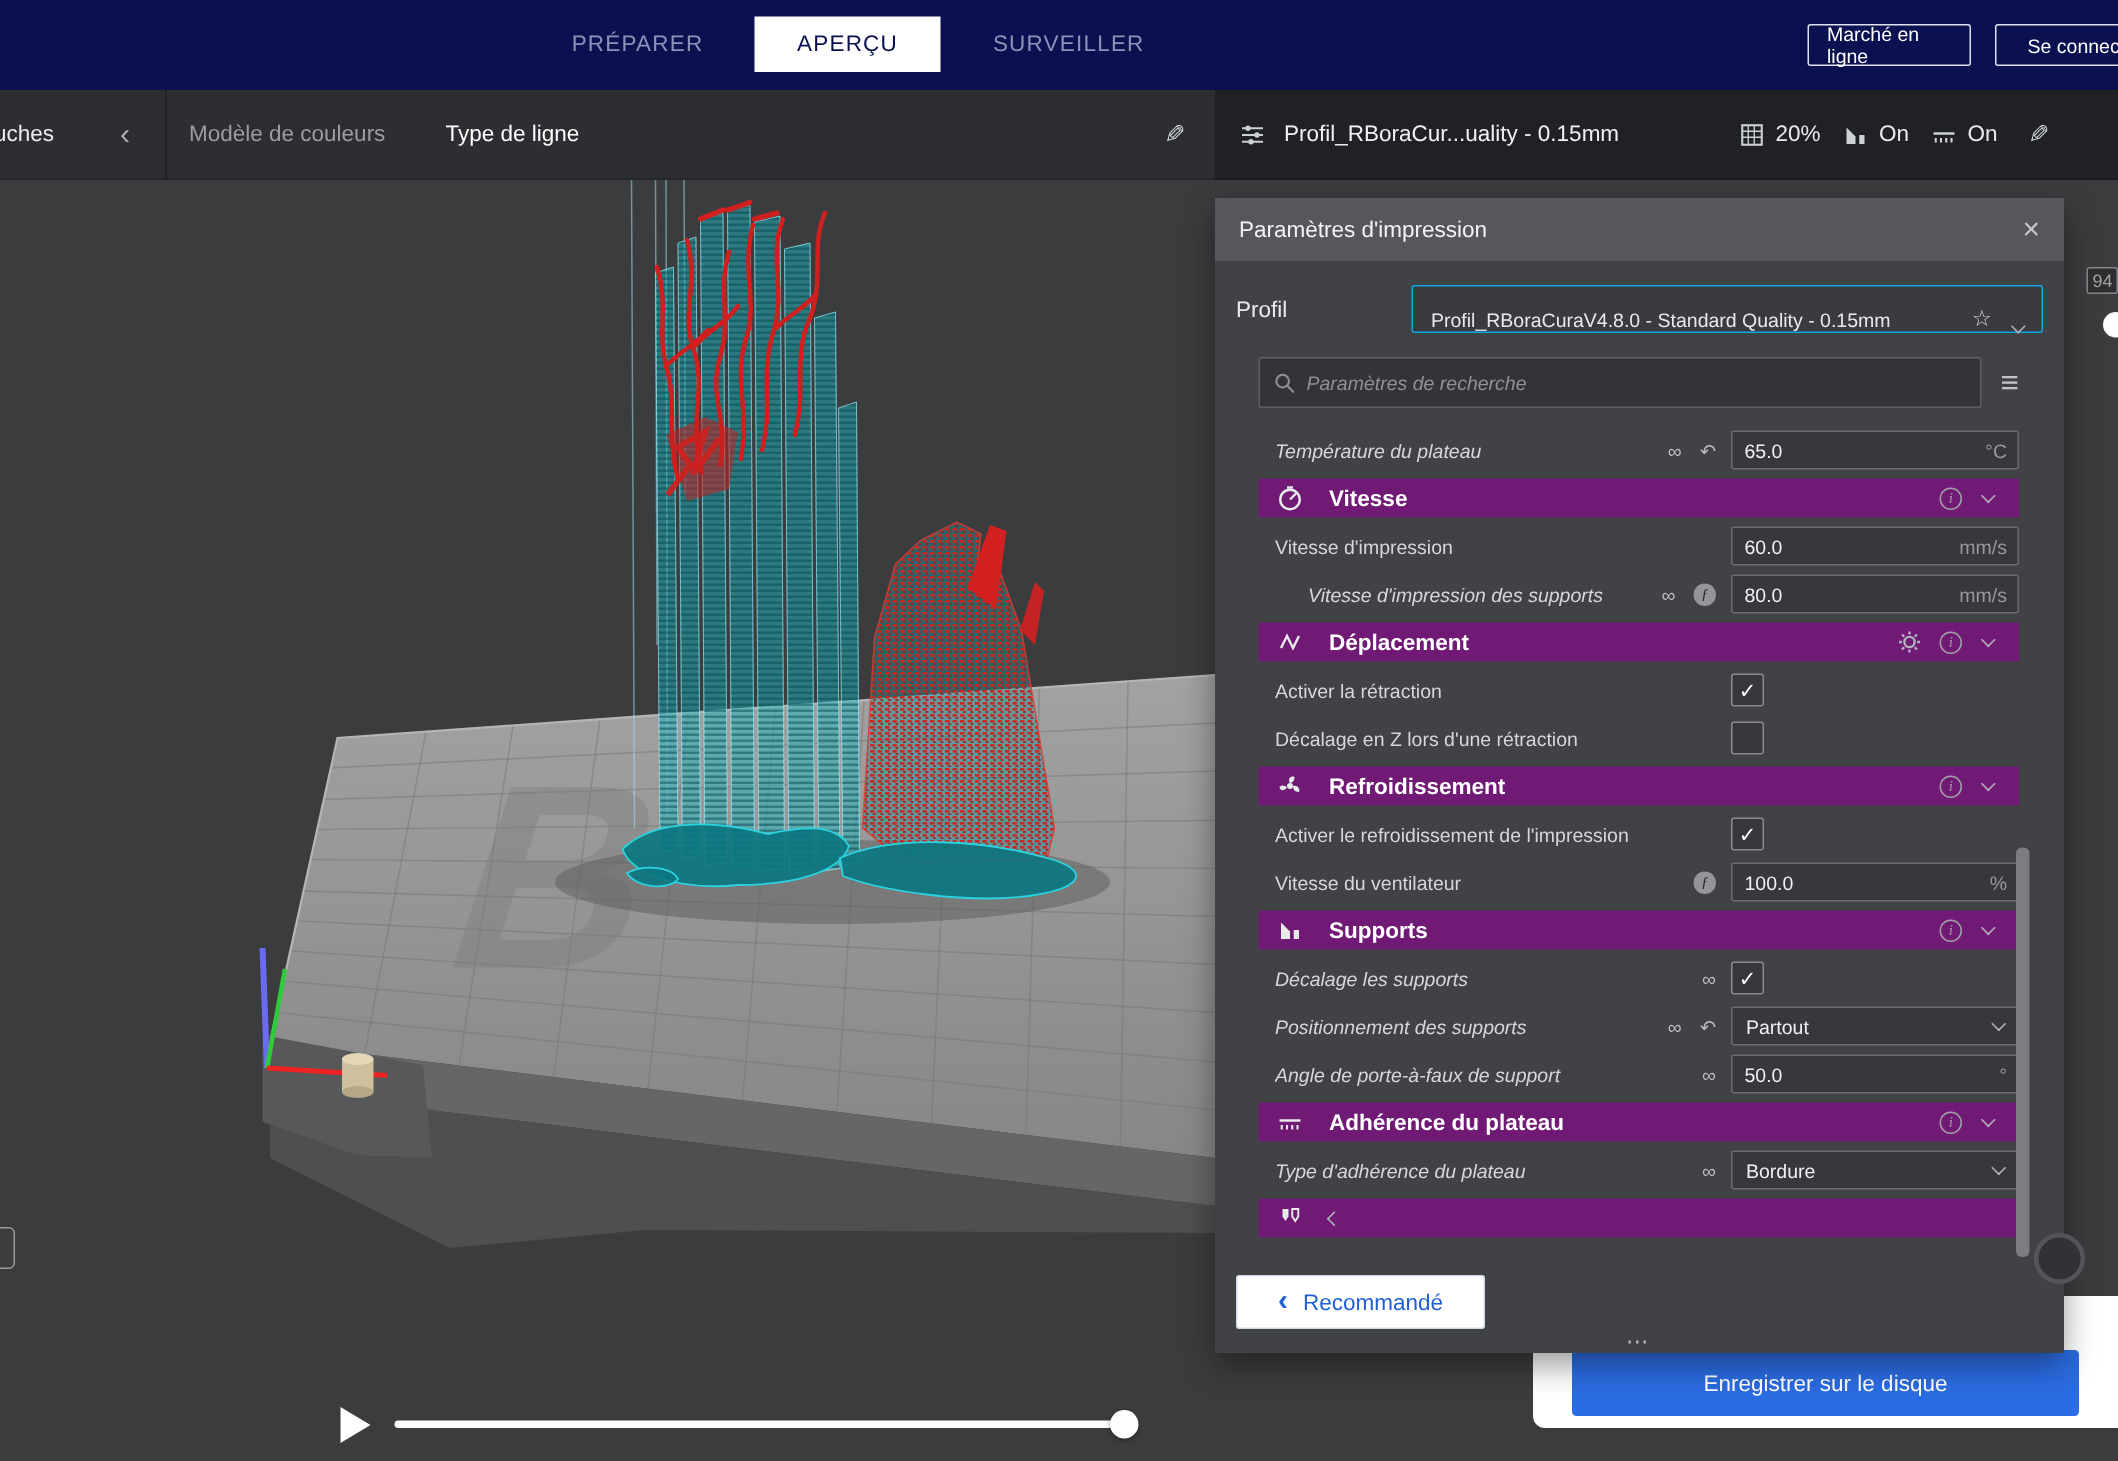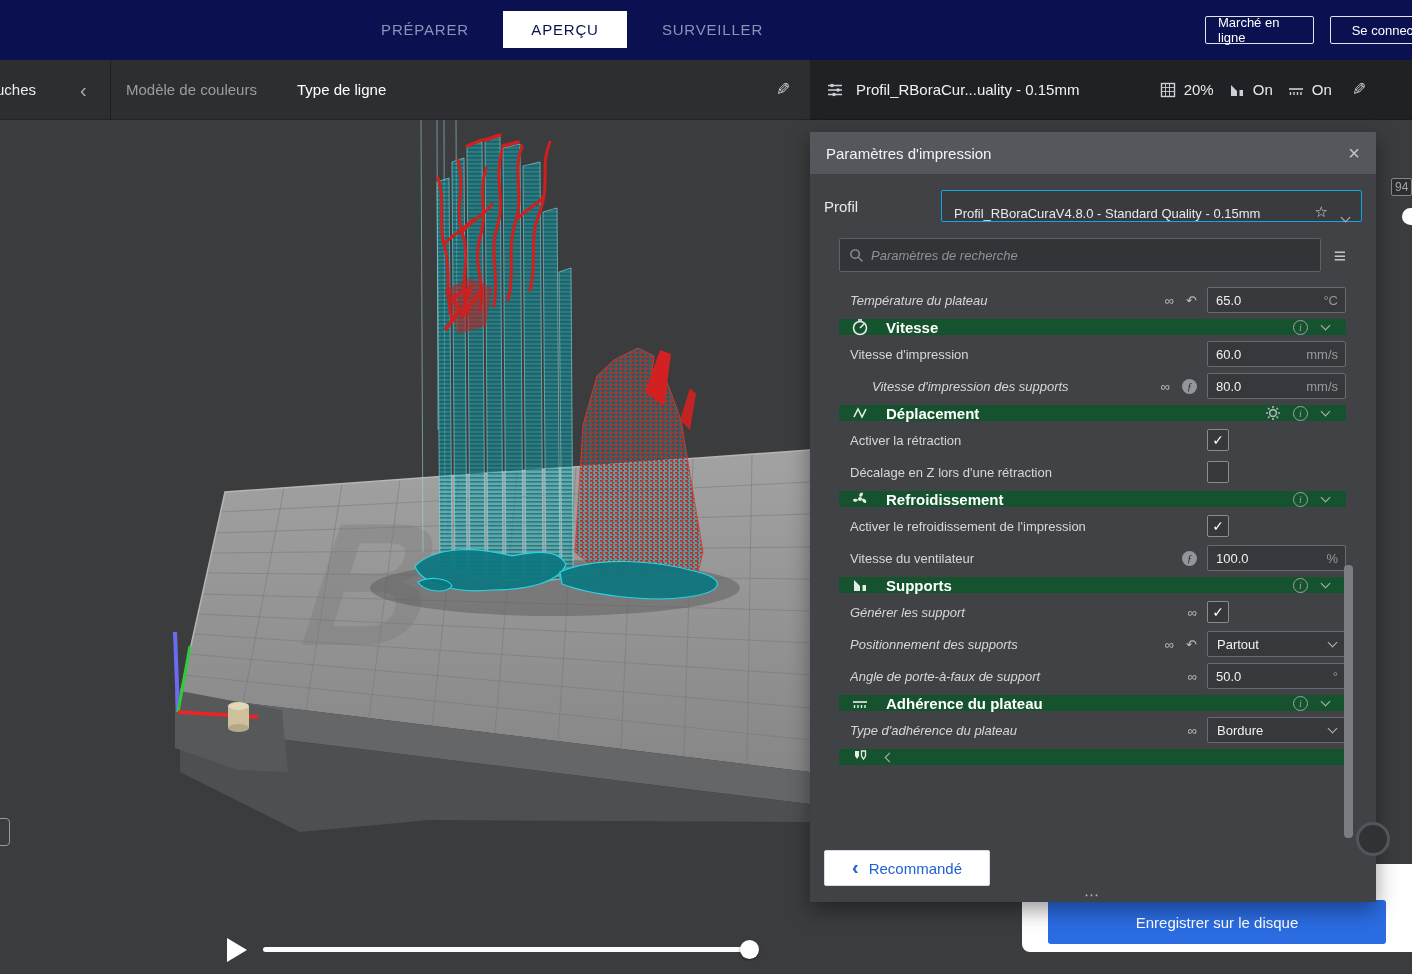--- a/index.html
+++ b/index.html
@@ -43,30 +43,30 @@
   .searchbox input::placeholder{color:#8f9196;font-style:italic}
   .menu-ic{margin-left:13px;font-size:21px;color:#c3c4c8;line-height:1}
   .slist{margin:12px 30px 0 29px}
   .srow{display:flex;align-items:center;height:32px;padding-left:11px}
   .slabel{font-size:13px;color:#d6d7d9;flex:1;white-space:nowrap;overflow:hidden}
   .italic{font-style:italic}
   .indent{padding-left:33px}
   .icl{display:flex;gap:12px;align-items:center;margin-right:10px}
   .ic-g{font-size:13px;color:#bcbdc1;line-height:1}
   .ic-fx{width:15px;height:15px;background:#93959a;color:#26272a;border-radius:50%;display:flex;align-items:center;justify-content:center;font-size:10px;font-style:italic;font-family:"Liberation Serif",serif}
-  .ctrl{width:139px;flex:none;display:flex}
+  .ctrl{width:192px;flex:none;display:flex}
   .inputbox{display:flex;align-items:center;width:100%;height:26px;background:#37383b;border:1px solid #6a6b70;border-radius:2px}
   .inputbox input{flex:1;min-width:0;background:transparent;border:0;outline:none;color:#eef0f2;font-size:13px;padding-left:8px;font-family:inherit}
   .unit{color:#97989c;font-size:13px;padding-right:7px}
   .checkbox{width:22px;height:22px;background:#37383b;border:1px solid #8b8c90;border-radius:2px;display:flex;align-items:center;justify-content:center;color:#fff;font-size:14px}
   .dropdown{display:flex;align-items:center;width:100%;height:26px;background:#37383b;border:1px solid #6a6b70;border-radius:2px;padding:0 9px;color:#eef0f2;font-size:13px}
   .dropdown .dval{flex:1}
   .chev{width:7px;height:7px;border-right:1.6px solid #b4b5b9;border-bottom:1.6px solid #b4b5b9;transform:rotate(45deg);margin-top:-3px;flex:none}
   .chev-left{transform:rotate(135deg);margin-top:0}
-  .cat{height:16px;margin:3px 0;background:#14532d;display:flex;align-items:center;padding:0 12px}
+  .cat{height:26px;margin:3px 0;background:#701a75;display:flex;align-items:center;padding:0 12px}
   .cat-ic{width:18px;height:18px;color:#e8e9eb;margin-right:17px;display:flex;flex:none}
   .cat-label{font-weight:700;font-size:15px;color:#fff;flex:1}
   .gear{width:16px;height:16px;color:#aeb3bd;margin-right:12px;display:flex}
   .info{width:15px;height:15px;border:1.5px solid #9fa1a5;border-radius:50%;display:flex;align-items:center;justify-content:center;color:#9fa1a5;font-size:10px;margin-right:14px;flex:none}
   .info i{font-family:"Liberation Serif",serif}
   .cat .chev{margin-right:5px}
   .scroll-thumb{position:absolute;left:534px;top:433px;width:9px;height:273px;background:#7c7d82;border-radius:4px}
   .btn-reco{position:absolute;left:14px;top:718px;width:166px;height:36px;background:#fff;border:1px solid #d5dbeb;border-radius:2px;display:flex;align-items:center;justify-content:center;gap:10px;color:#2160d4;font-size:15px;cursor:pointer}
   .btn-reco .bk{font-size:20px;font-weight:700;line-height:1;margin-top:-2px}
   .panel-dots{position:absolute;left:0;right:0;bottom:0;text-align:center;color:#b7b8bc;font-size:15px;letter-spacing:3px;line-height:14px}
@@ -394,21 +394,21 @@
             </svg>
           </span>
         <span class="cat-label">Supports</span>
         <span class="info">
             <i>i</i>
           </span>
         <span class="chev"></span>
       </div>
 
       <div class="srow">
-        <span class="slabel italic">Générer les support</span>
+        <span class="slabel italic">Décalage les supports</span>
         <span class="icl">
             <span class="ic-g">∞</span>
           </span>
         <span class="ctrl">
             <span class="checkbox">
               <span>✓</span>
             </span>
           </span>
       </div>
 

